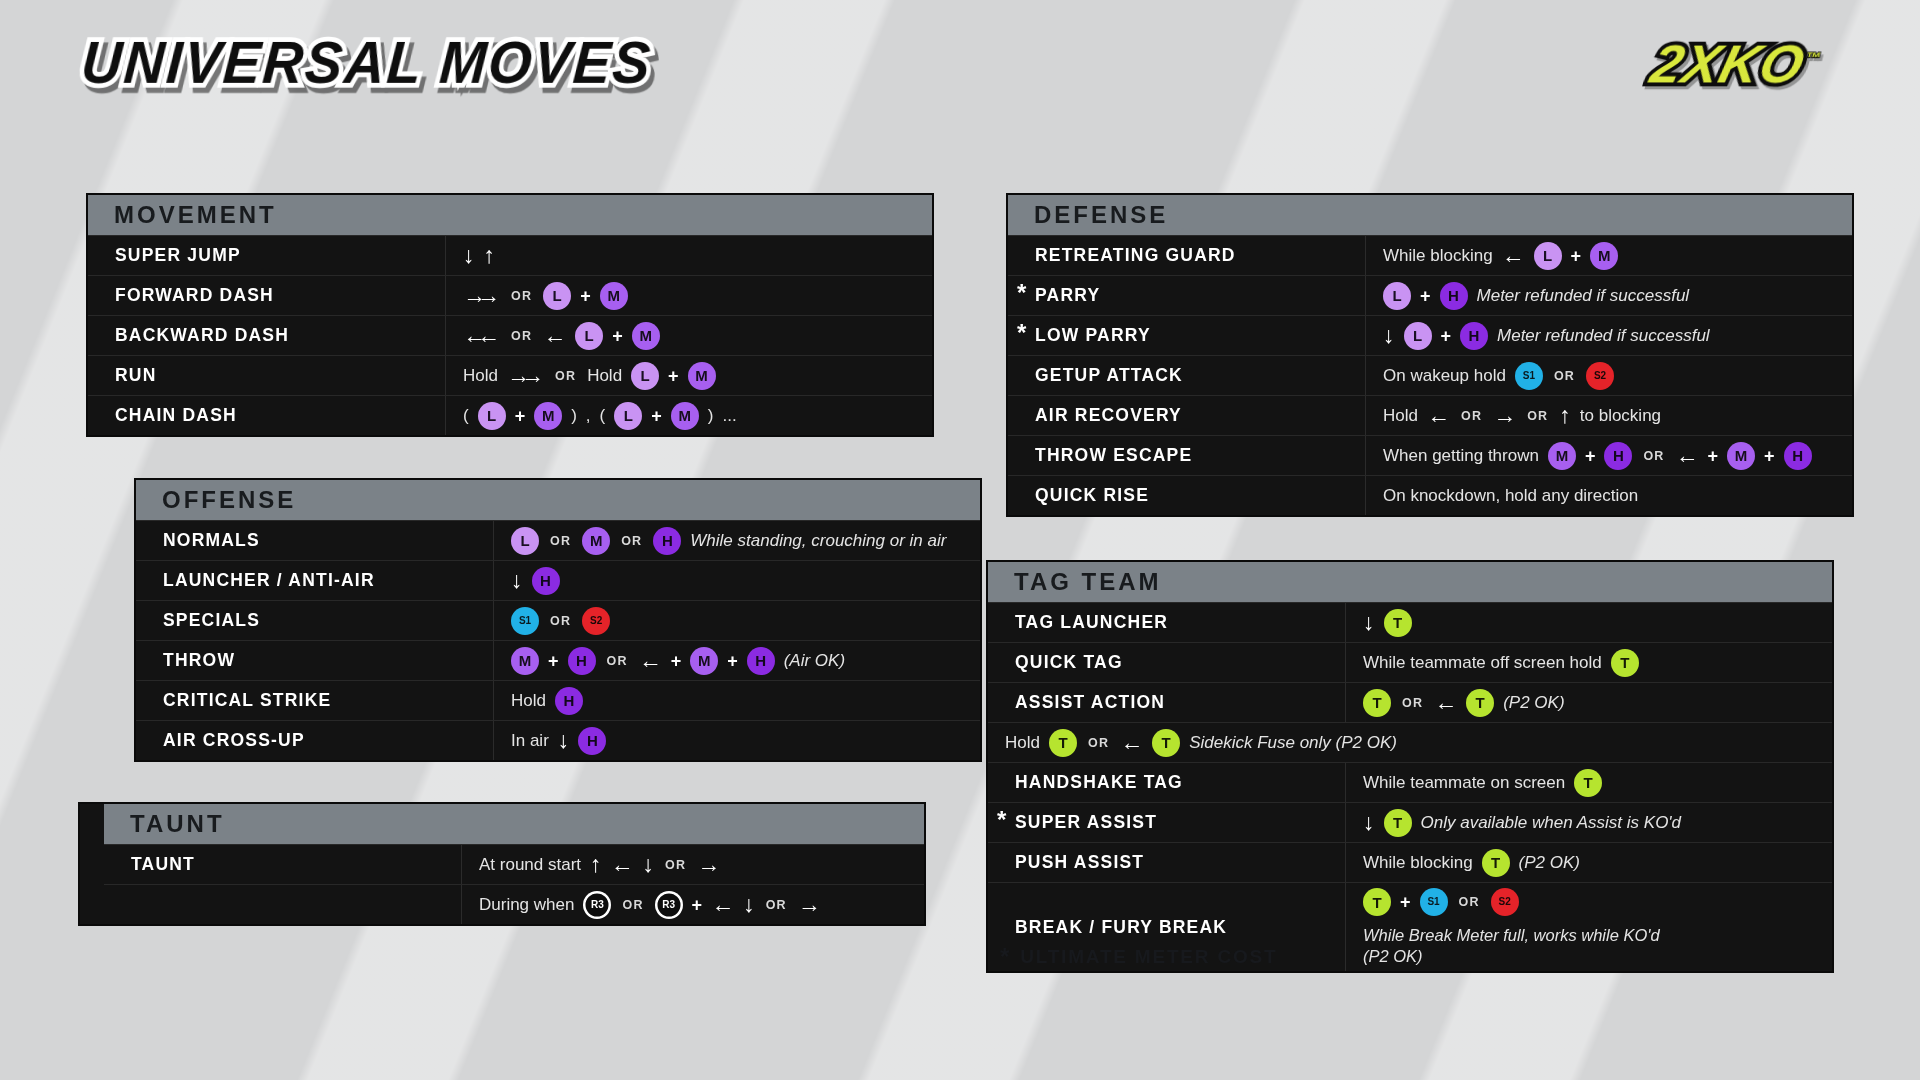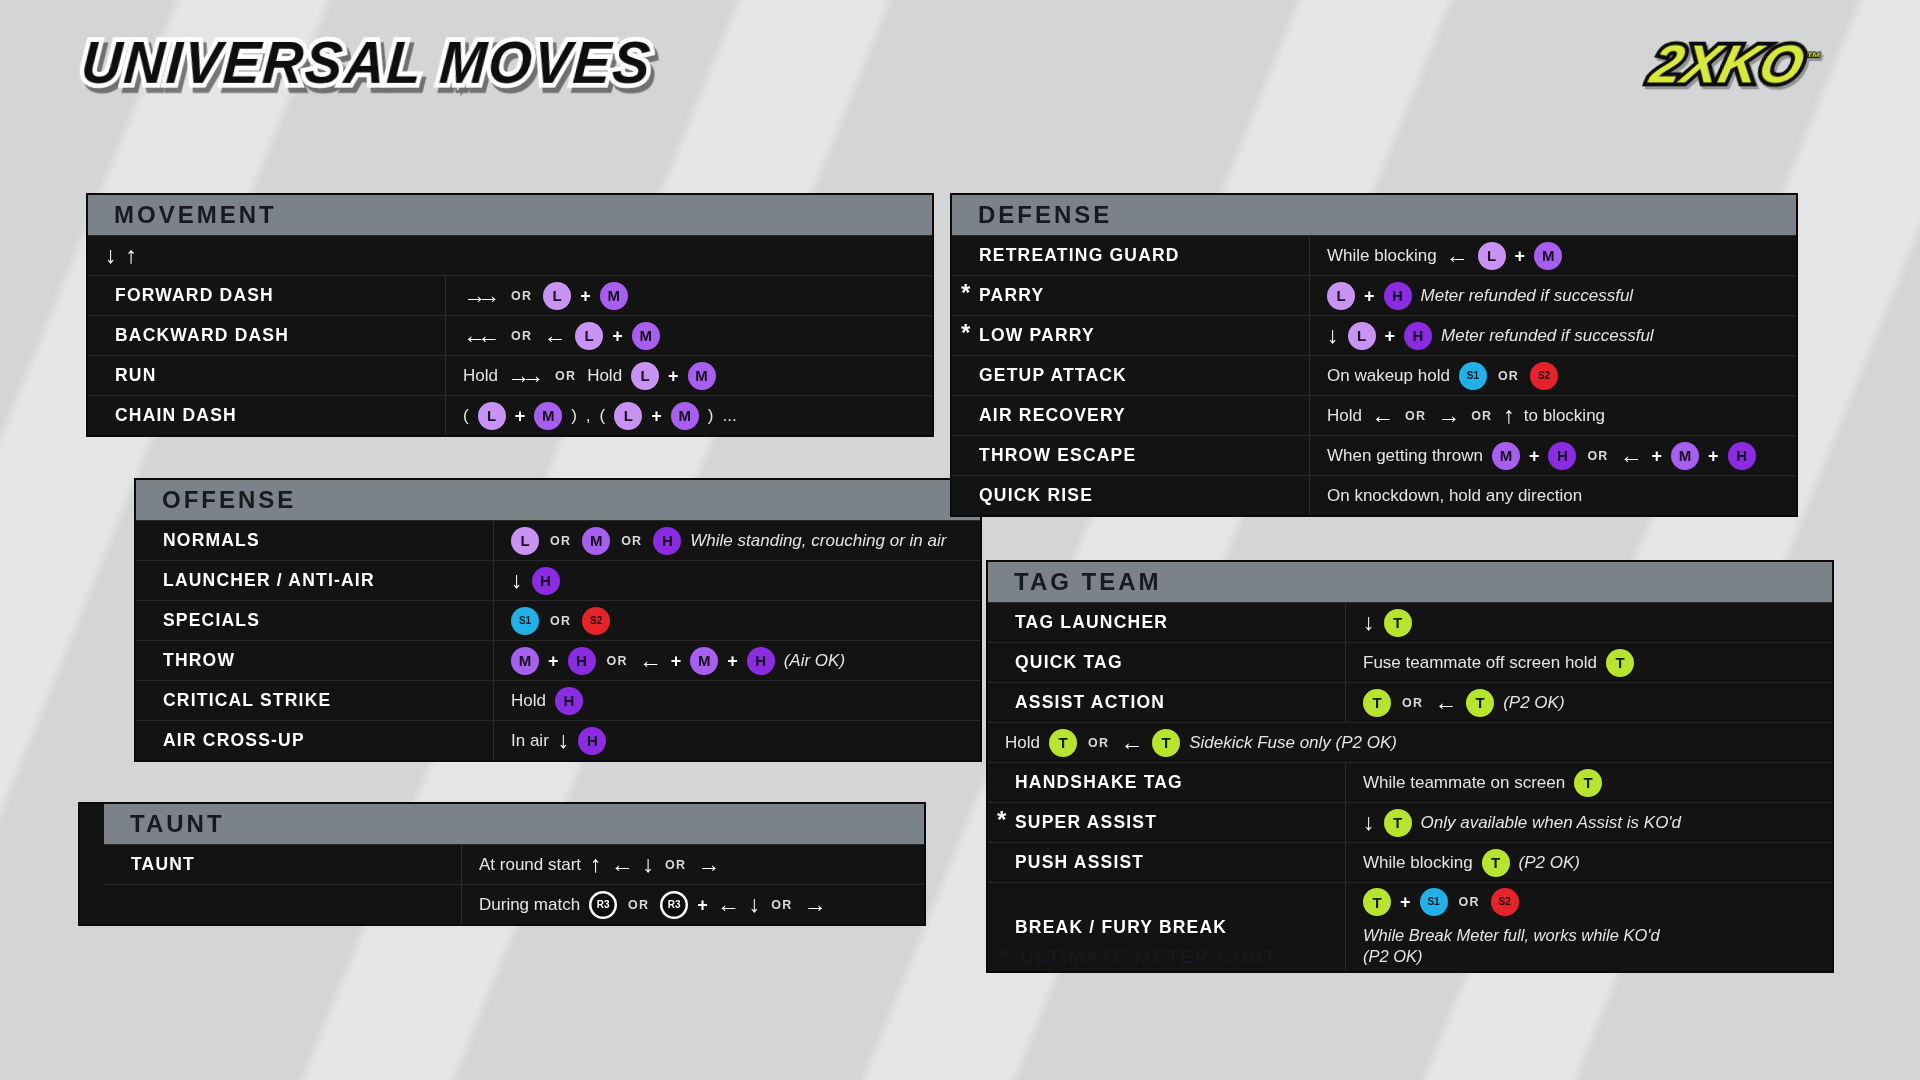--- a/index.html
+++ b/index.html
@@ -41,21 +41,21 @@
   .logo sup { font-size: 15px; -webkit-text-stroke: 2px #0d0d0d; }
 
   
   .mtable {
     position: absolute; width: 848px;
     background: #131313; border: 2px solid #0a0a0a;
   }
   .t-movement { left:  86px; top: 193px; }
   .t-offense  { left:  86px; top: 478px; margin-left: 48px; }
   .t-taunt    { left:  78px; top: 802px; padding-left: 24px; }
-  .t-defense  { left: 950px; top: 193px; }
+  .t-defense  { left: 1006px; top: 193px; }
   .t-tagteam  { left: 986px; top: 560px; }
 
   .thead {
     height: 40px; background: #7b8288;
     display: flex; align-items: center; padding: 0 26px;
     font-weight: bold; font-size: 24px; letter-spacing: 3px;
     color: #181b1e; text-transform: uppercase;
   }
   .trow {
     display: flex; align-items: stretch;
@@ -108,20 +108,23 @@
 </head>
 <body>
 
 <h1 class="title">UNIVERSAL MOVES</h1>
 
 <div class="logo" style="color: rgb(217, 232, 61);"><span>2XKO</span><sup>™</sup></div>
 
 <section class="mtable t-movement">
     <div class="thead">MOVEMENT</div>
     <div class="trow">
+      <div class="cell-name">
+        <span>SUPER JUMP</span>
+      </div>
       <div class="cell-inputs">
         <span class="arrow">↓</span>
         <span class="arrow">↑</span>
       </div>
     </div>
     <div class="trow">
       <div class="cell-name">
         <span>FORWARD DASH</span>
       </div>
       <div class="cell-inputs">
@@ -263,21 +266,21 @@
         <span class="arrow">↓</span>
         <span class="or">OR</span>
         <span class="arrow">→</span>
       </div>
     </div>
     <div class="trow">
       <div class="cell-name">
         <span></span>
       </div>
       <div class="cell-inputs">
-        <span class="itext">During match</span>
+        <span class="itext">During when</span>
         <span class="badge badge-sm" style="background: rgb(13, 13, 13); color: rgb(255, 255, 255); box-shadow: rgb(255, 255, 255) 0px 0px 0px 2.5px inset;">R3</span>
         <span class="or">OR</span>
         <span class="badge badge-sm" style="background: rgb(13, 13, 13); color: rgb(255, 255, 255); box-shadow: rgb(255, 255, 255) 0px 0px 0px 2.5px inset;">R3</span>
         <span class="plus">+</span>
         <span class="arrow">←</span>
         <span class="arrow">↓</span>
         <span class="or">OR</span>
         <span class="arrow">→</span>
       </div>
     </div>
@@ -381,21 +384,21 @@
       <div class="cell-inputs">
         <span class="arrow">↓</span>
         <span class="badge" style="background: rgb(182, 228, 47); color: rgb(21, 26, 6);">T</span>
       </div>
     </div>
     <div class="trow">
       <div class="cell-name">
         <span>QUICK TAG</span>
       </div>
       <div class="cell-inputs">
-        <span class="itext">Fuse teammate off screen hold</span>
+        <span class="itext">While teammate off screen hold</span>
         <span class="badge" style="background: rgb(182, 228, 47); color: rgb(21, 26, 6);">T</span>
       </div>
     </div>
     <div class="trow">
       <div class="cell-name">
         <span>ASSIST ACTION</span>
       </div>
       <div class="cell-inputs">
         <span class="badge" style="background: rgb(182, 228, 47); color: rgb(21, 26, 6);">T</span>
         <span class="or">OR</span>

